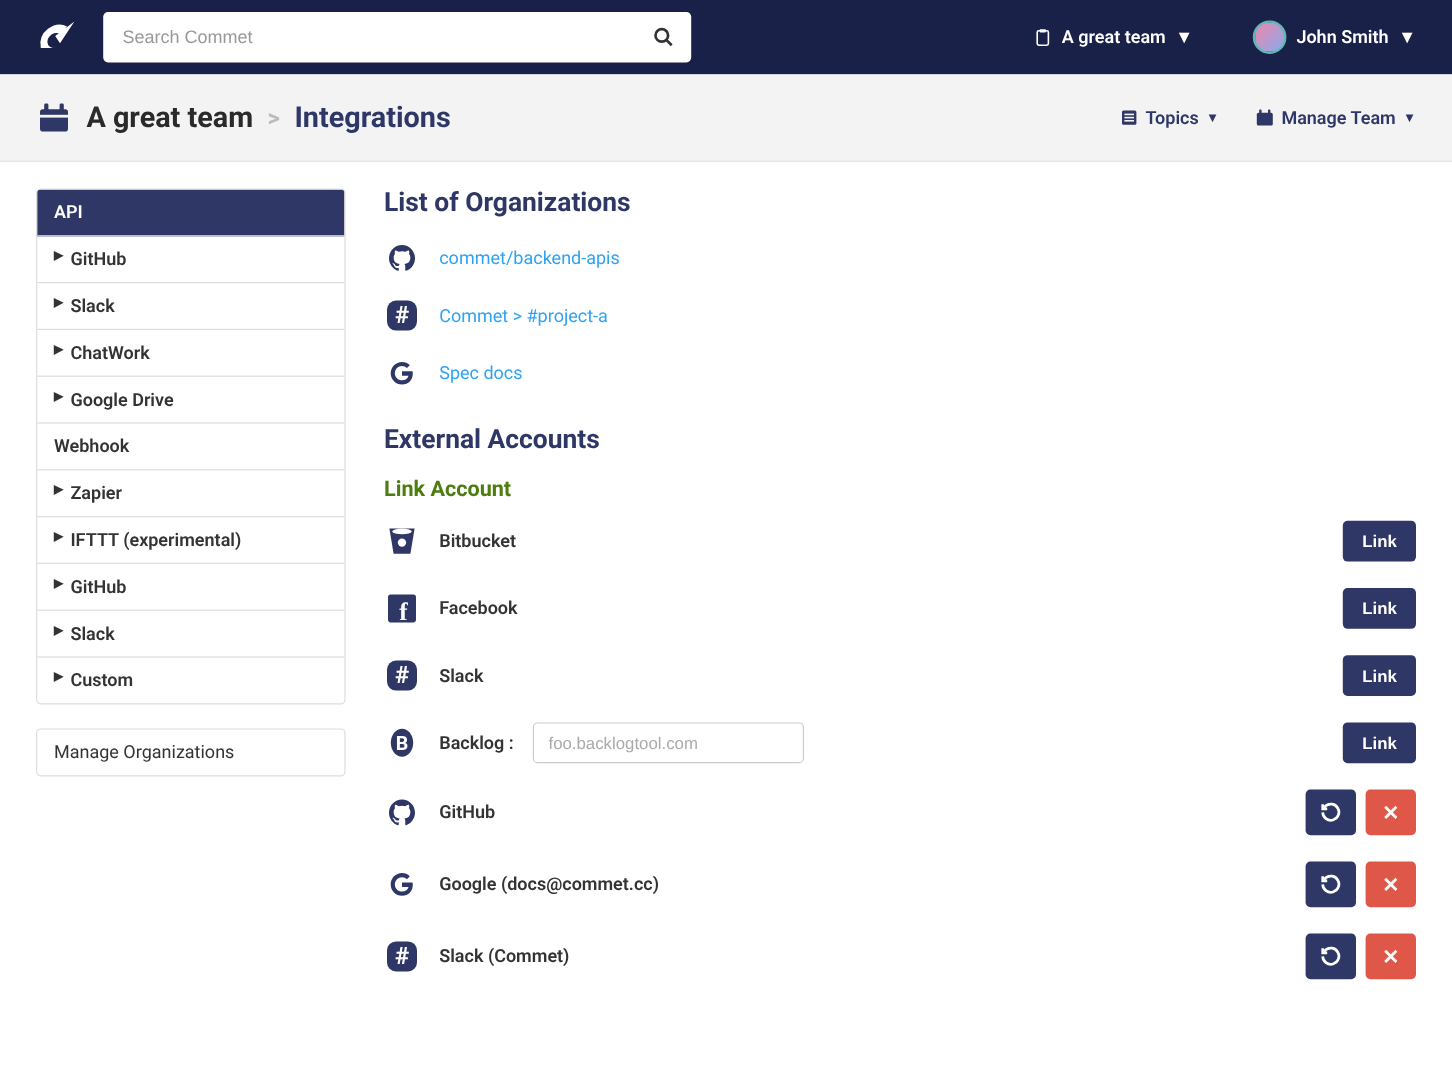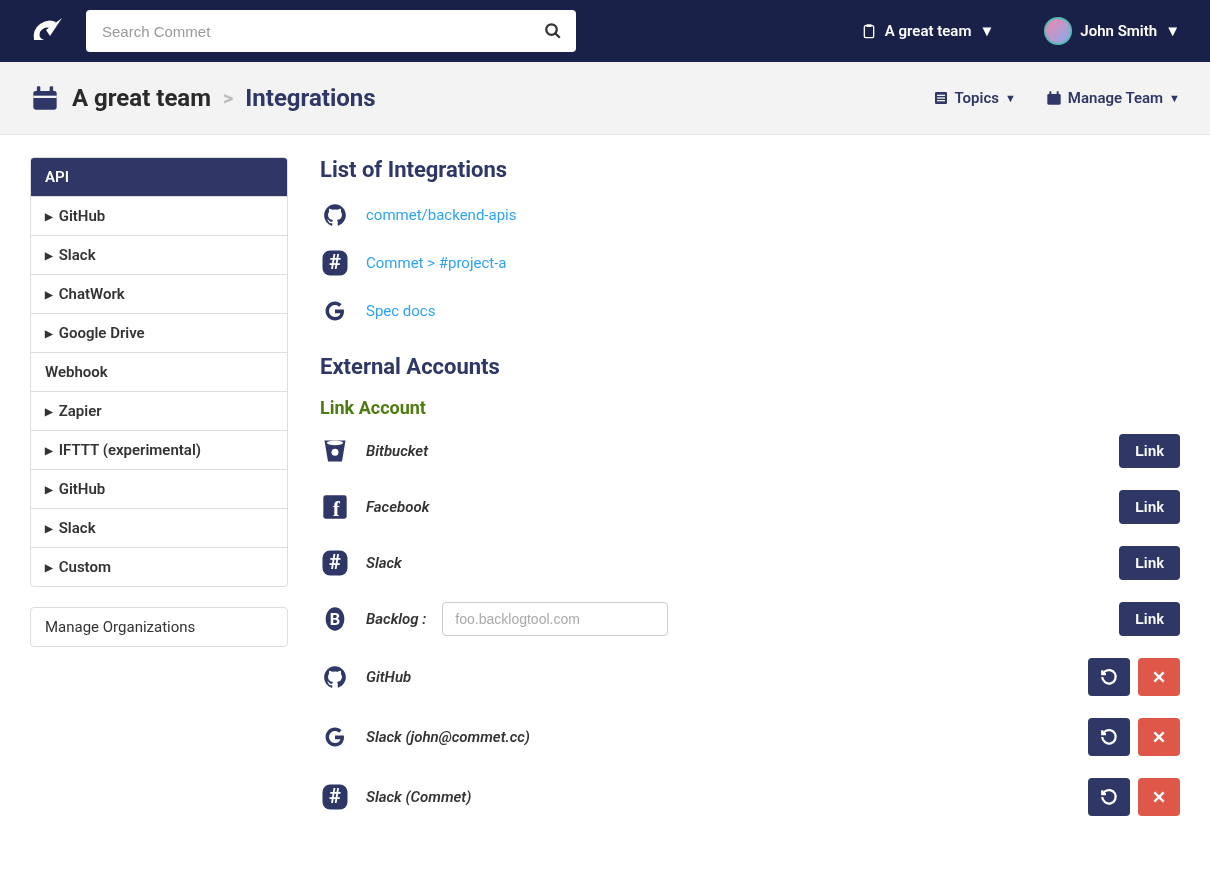--- a/index.html
+++ b/index.html
@@ -21,36 +21,36 @@
     .team-name { font-size: 24px; font-weight: 700; color: #2a2a2a; }
     .bc-sep { color: #bbb; font-size: 20px; font-weight: 700; }
     .bc-page { font-size: 24px; font-weight: 700; color: #2e3765; }
     .subheader-spacer { flex: 1; }
     .subheader-link { display: flex; align-items: center; gap: 6px; color: #2e3765; font-weight: 600; font-size: 15px; cursor: pointer; margin-left: 30px; }
     
     .container { display: flex; padding: 22px 30px; gap: 32px; align-items: flex-start; }
     
     .sidebar { flex: 0 0 258px; }
     .sidebar-list { border: 1px solid #ddd; border-radius: 4px; overflow: hidden; }
-    .sidebar-item { padding: 10px 14px; border-bottom: 1px solid #ddd; font-size: 15px; cursor: pointer; display: flex; align-items: center; gap: 6px; font-weight: 600; color: #333; }
+    .sidebar-item { padding: 10px 14px; border-bottom: 1px solid #ddd; font-size: 15px; cursor: pointer; display: flex; gap: 6px; font-weight: 600; color: #333; }
     .sidebar-item:last-child { border-bottom: none; }
     .sidebar-item.active { background: #2e3765; color: #fff; }
     .sidebar-item .tri { font-size: 10px; }
     .sidebar-box2 { margin-top: 20px; border: 1px solid #ddd; border-radius: 4px; padding: 10px 14px; font-size: 15px; cursor: pointer; }
     
     .main { flex: 1; }
     .section-title { font-size: 22px; font-weight: 700; color: #2e3765; margin-bottom: 18px; }
     .sub-title { font-size: 18px; font-weight: 700; color: #4d7c0f; margin-bottom: 16px; margin-top: 4px; }
     
     .int-row { display: flex; align-items: center; gap: 16px; margin-bottom: 18px; }
     .int-icon { width: 30px; height: 30px; display: flex; align-items: center; justify-content: center; color: #2e3765; }
     .int-link { color: #2ea3f2; font-size: 15px; text-decoration: none; cursor: pointer; }
     
     .acct-row { display: flex; align-items: center; gap: 16px; margin-bottom: 22px; }
-    .acct-label { font-size: 15px; font-weight: 600; color: #333; font-style: italic; }
+    .acct-label { font-size: 15px; font-weight: 600; color: #333; }
     .acct-spacer { flex: 1; }
     .btn-link { background: #2e3765; color: #fff; border: none; padding: 9px 16px; border-radius: 4px; font-size: 14px; font-weight: 600; cursor: pointer; }
     .btn-icon { background: #2e3765; color: #fff; border: none; width: 42px; height: 38px; border-radius: 4px; font-size: 16px; cursor: pointer; display: flex; align-items: center; justify-content: center; }
     .btn-danger { background: #de5749; }
     .backlog-input { border: 1px solid #ccc; border-radius: 4px; padding: 8px 12px; font-size: 14px; width: 226px; }
     .backlog-input::placeholder { color: #aaa; }
     .btn-group { display: flex; gap: 8px; }
     
     .mt-section { margin-top: 28px; }
     
@@ -177,21 +177,21 @@
         <div class="sidebar-item">
           <span class="tri">▶</span>
           <span>Custom</span>
         </div>
       </div>
     <div class="sidebar-box2">Manage Organizations</div>
   </div>
 
   <div class="main">
 
-    <div class="section-title">List of Integrations</div>
+    <div class="section-title">List of Organizations</div>
     <div id="integrations-list">
         <div class="int-row">
           <span class="int-icon">
             <svg width="30" height="26" viewBox="0 0 24 24" fill="#2e3765">
               <path d="M12 2C6.5 2 2 6.6 2 12.2c0 4.5 2.9 8.3 6.8 9.7.5.1.7-.2.7-.5v-1.8c-2.8.6-3.4-1.4-3.4-1.4-.5-1.2-1.1-1.5-1.1-1.5-.9-.6.1-.6.1-.6 1 .1 1.5 1 1.5 1 .9 1.6 2.4 1.1 3 .9.1-.7.4-1.1.6-1.4-2.2-.3-4.6-1.1-4.6-5 0-1.1.4-2 1-2.7-.1-.3-.4-1.3.1-2.7 0 0 .8-.3 2.8 1a9.4 9.4 0 0 1 5 0c1.9-1.3 2.8-1 2.8-1 .5 1.4.2 2.4.1 2.7.6.7 1 1.6 1 2.7 0 3.9-2.3 4.7-4.6 5 .4.3.7.9.7 1.9v2.8c0 .3.2.6.7.5 4-1.3 6.8-5.2 6.8-9.7C22 6.6 17.5 2 12 2z"></path>
             </svg>
           </span>
           <a class="int-link">commet/backend-apis</a>
         </div>
         <div class="int-row">
@@ -288,21 +288,21 @@
               </svg>
             </button>
           </div>
         </div>
         <div class="acct-row">
           <span class="int-icon">
             <svg width="26" height="30" viewBox="0 0 24 24" fill="#2e3765">
               <path d="M12 11v3h5c-.4 2-2.2 3.5-5 3.5-3 0-5.5-2.5-5.5-5.5S9 6.5 12 6.5c1.5 0 2.8.6 3.8 1.5l2.2-2.2C16.4 4.2 14.3 3.3 12 3.3 7.2 3.3 3.3 7.2 3.3 12S7.2 20.7 12 20.7c5 0 8.3-3.5 8.3-8.5 0-.6-.1-1.1-.2-1.7H12z"></path>
             </svg>
           </span>
-          <span class="acct-label">Slack (john@commet.cc)</span>
+          <span class="acct-label">Google (docs@commet.cc)</span>
           <div class="acct-spacer"></div>
           <div class="btn-group">
             <button class="btn-icon">
               <svg width="18" height="18" viewBox="0 0 24 24" fill="none" stroke="#fff" stroke-width="3">
                 <path d="M3 12a9 9 0 1 0 3-7L3 8"></path>
                 <path d="M3 3v5h5"></path>
               </svg>
             </button>
             <button class="btn-icon btn-danger">
               <svg width="16" height="16" viewBox="0 0 24 24" stroke="#fff" stroke-width="3.5">

